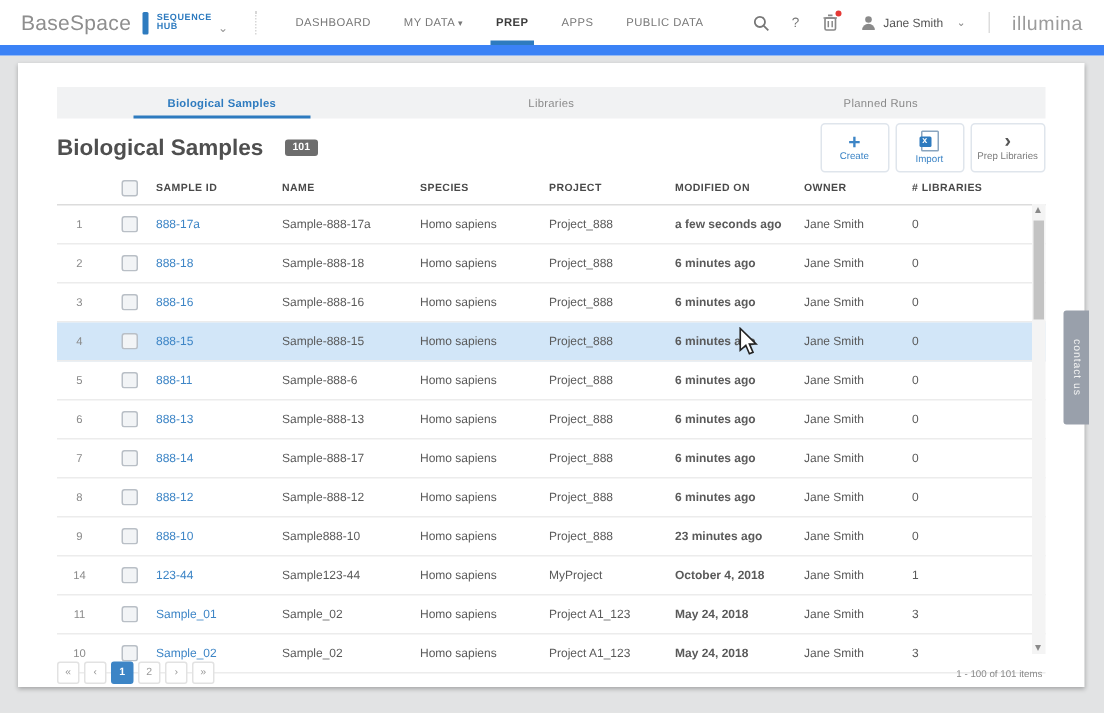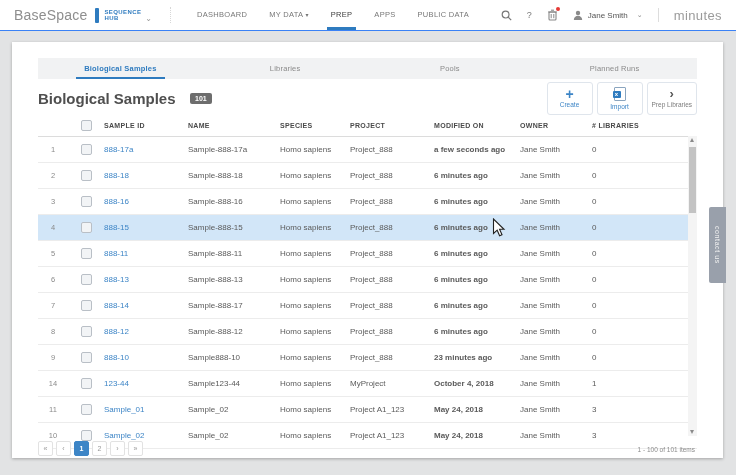--- a/index.html
+++ b/index.html
@@ -1,29 +1,29 @@
 <!DOCTYPE html>
 <html style="--accent: #2e7bbf; --link: #3d85c6; --row-highlight: #d2e6f8; --badge: #6d6d6d; --alert-red: #e53935;"><head>
 <meta charset="utf-8">
 <style>
   html,body{margin:0;padding:0;}
   body{font-family:"Liberation Sans",sans-serif;background:#c9c9c9;}
   .screen{position:relative;width:736px;height:475px;background:#e2e3e4;overflow:hidden;}
 
   
-  .topbar{position:absolute;top:0;left:0;right:0;height:30px;background:#fff;border-bottom:1px solid #3b82f6;display:flex;align-items:center;z-index:5;}
+  .topbar{position:absolute;top:0;left:0;right:0;height:30px;background:#fff;border-bottom:7px solid #3b82f6;display:flex;align-items:center;z-index:5;}
   .brand-left{display:flex;align-items:center;padding-left:14px;}
   .bs-logo{font-size:14px;color:#8e8e8e;letter-spacing:.2px;}
   .bs-bar{width:4px;height:15px;background:var(--accent,#2e7bbf);margin:0 5px 0 8px;border-radius:1px;}
   .product{display:flex;flex-direction:column;font-size:6px;font-weight:bold;color:var(--accent,#2e7bbf);line-height:6.5px;letter-spacing:.4px;}
   .prod-chev{font-size:8px;color:#999;margin-left:4px;margin-top:7px;}
   .top-div{width:1px;height:16px;border-left:1px dotted #d7d7d7;margin:0 14px 0 18px;}
   .nav{display:flex;height:30px;}
   .nav-item{position:relative;padding:0 11px;font-size:7.5px;letter-spacing:.3px;color:#777;line-height:30px;cursor:pointer;white-space:nowrap;}
-  .nav-item.active{color:#3c3c3c;font-weight:normal;}
+  .nav-item.active{color:#3c3c3c;font-weight:bold;}
   .nav-item.active::after{content:'';position:absolute;left:7px;right:7px;bottom:0;height:3px;background:var(--accent,#2e7bbf);}
   .nav-caret{font-size:6px;color:#777;margin-left:2px;}
   .topbar-right{margin-left:auto;display:flex;align-items:center;gap:15px;padding-right:14px;}
   .help{font-size:9px;color:#777;cursor:pointer;}
   .icon-wrap{position:relative;display:flex;cursor:pointer;}
   .red-dot{position:absolute;top:-2px;right:-2px;width:4px;height:4px;border-radius:50%;background:var(--alert-red,#e53935);}
   .user{display:flex;align-items:center;gap:5px;cursor:pointer;}
   .user-name{font-size:8px;color:#555;}
   .user-caret{font-size:7px;color:#888;margin-left:4px;}
   .v-div{width:1px;height:14px;background:#ddd;}
@@ -50,21 +50,21 @@
 
   
   .table{position:absolute;left:26px;right:26px;top:73px;height:322px;}
   .thead{display:flex;align-items:center;height:21px;border-bottom:1px solid #dcdcdc;}
   .th{font-size:7px;font-weight:bold;color:#4a4a4a;letter-spacing:.3px;white-space:nowrap;}
   .tr{display:flex;align-items:center;height:25px;border-bottom:1px solid #ececec;cursor:pointer;}
   .tr.hl{background:var(--row-highlight,#d2e6f8);}
   .td{font-size:8px;color:#5a5a5a;white-space:nowrap;overflow:hidden;}
   .c-num{width:30px;text-align:center;color:#8a8a8a;font-size:7.5px;}
   .c-chk{width:36px;display:flex;justify-content:center;}
-  .c-id{width:84px;}.c-name{width:92px;}.c-species{width:70px;}.c-proj{width:84px;}
+  .c-id{width:84px;}.c-name{width:92px;}.c-species{width:86px;}.c-proj{width:84px;}
   .c-mod{width:86px;font-weight:bold;}.c-owner{width:72px;}.c-libs{width:60px;}
   .link{color:var(--link,#3d85c6);}
   .checkbox{width:9px;height:9px;border:1px solid #b9bfc6;border-radius:2px;background:#f2f4f6;cursor:pointer;}
 
   .vscroll{position:absolute;right:0;top:21px;bottom:1px;width:9px;background:#f4f4f4;}
   .vs-arrow{position:absolute;left:0;width:9px;height:9px;}
   .vs-arrow.up{top:0;}.vs-arrow.down{bottom:0;}
   .vs-arrow::before{content:'';position:absolute;left:2px;border-left:2.5px solid transparent;border-right:2.5px solid transparent;}
   .vs-arrow.up::before{top:2px;border-bottom:4px solid #8a8a8a;}
   .vs-arrow.down::before{bottom:2px;border-top:4px solid #8a8a8a;}
@@ -126,29 +126,28 @@
       </span>
       <span class="user">
         <svg width="10" height="10" viewBox="0 0 10 10">
             <circle cx="5" cy="3" r="2.2" fill="#8a8a8a"></circle>
             <path d="M0.8 10 a4.2 4.2 0 0 1 8.4 0 Z" fill="#8a8a8a"></path>
           </svg>
         <span class="user-name">Jane Smith</span>
         <span class="user-caret">⌄</span>
       </span>
       <span class="v-div"></span>
-      <span class="illumina">minutes</span>
+      <span class="illumina">illumina</span>
     </div>
   </header>
 
   <div class="card">
     <div class="tabs" id="tabs">
         <div class="tab active">Biological Samples</div>
         <div class="tab">Libraries</div>
-        <div class="tab">Pools</div>
         <div class="tab">Planned Runs</div>
       </div>
 
     <div class="title-row">
       <h1 class="page-title">Biological Samples</h1>
       <span class="count-badge">101</span>
       <div class="actions" id="actions">
           <button class="action-btn">
             <span class="ic-plus">+</span>
             <span class="lbl">Create</span>
@@ -232,21 +231,21 @@
             <span class="td c-mod">6 minutes ago</span>
             <span class="td c-owner">Jane Smith</span>
             <span class="td c-libs">0</span>
           </div>
           <div class="tr">
             <span class="td c-num">5</span>
             <span class="td c-chk">
               <span class="checkbox"></span>
             </span>
             <span class="td c-id link">888-11</span>
-            <span class="td c-name">Sample-888-11</span>
+            <span class="td c-name">Sample-888-6</span>
             <span class="td c-species">Homo sapiens</span>
             <span class="td c-proj">Project_888</span>
             <span class="td c-mod">6 minutes ago</span>
             <span class="td c-owner">Jane Smith</span>
             <span class="td c-libs">0</span>
           </div>
           <div class="tr">
             <span class="td c-num">6</span>
             <span class="td c-chk">
               <span class="checkbox"></span>

